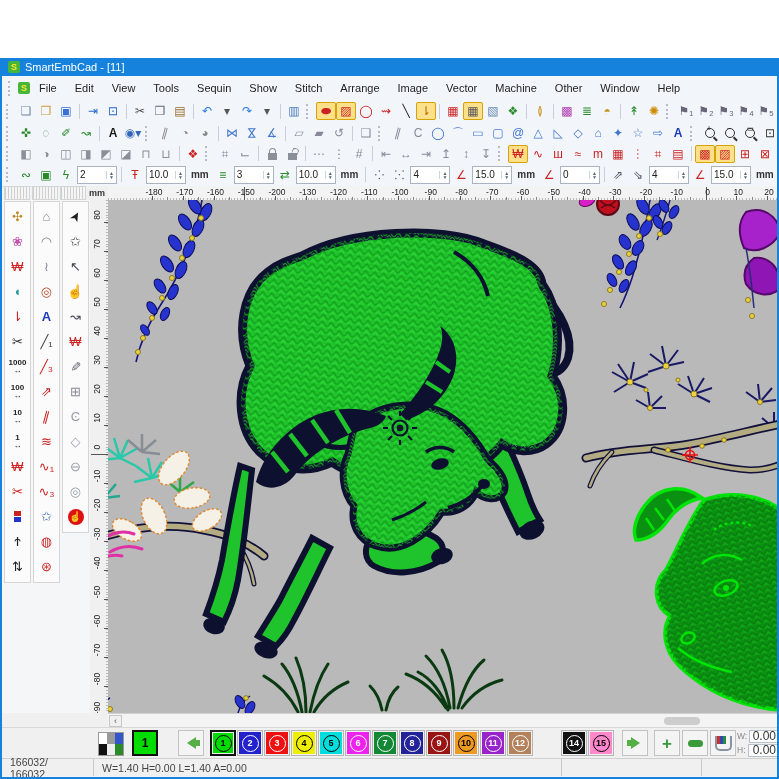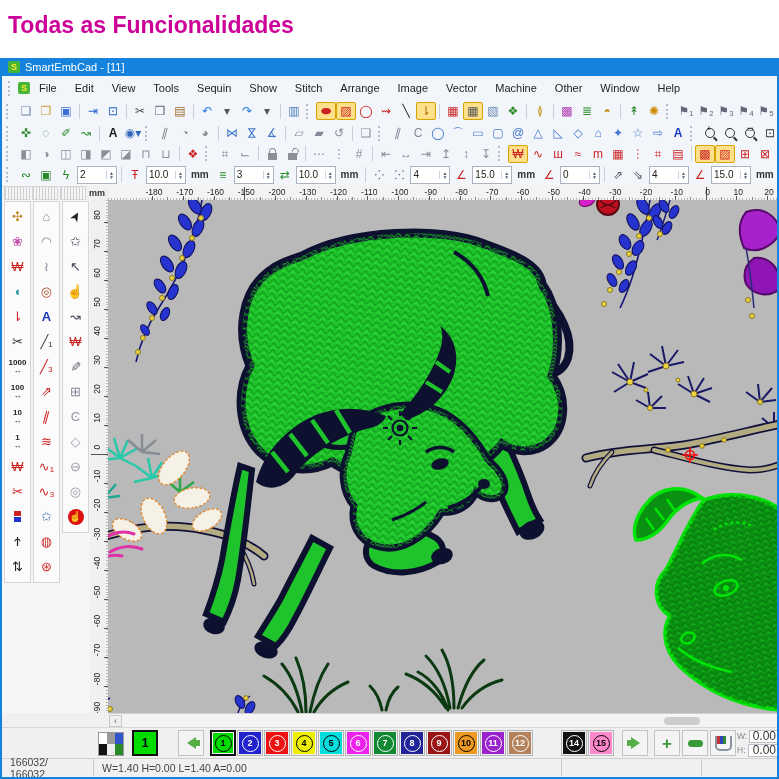--- a/index.html
+++ b/index.html
@@ -84,21 +84,20 @@
   .whrow .val{width:30px;height:11px;background:#fff;border:1px solid #b8c0cc;font-size:12px;color:#333;text-align:right;padding-right:2px;line-height:11px;}
   
   .statusbar{position:absolute;left:0;top:700px;width:779px;height:17px;background:#f0f0f0;border-top:1px solid #cfcfcf;display:flex;align-items:center;font-size:10.5px;color:#444;}
   .statusbar .sec{height:100%;display:flex;align-items:center;padding:0 8px;border-right:1px solid #c8c8c8;box-sizing:border-box;}
   .statusbar .s0{width:92px;} .statusbar .s1{width:468px;} .statusbar .s2{width:140px;} .statusbar .s3{flex:1;border-right:none;}
 </style>
 </head>
 <body>
 
 <div class="screen">
-  <h1 class="heading">Todas as Funcionalidades</h1>
 
   <div class="window">
     <div class="titlebar">
       <span class="appicon">S</span>
       <span>SmartEmbCad - [11]</span>
     </div>
 
     <div class="menubar">
       <span class="handle"></span>
       <span class="appicon">S</span>

